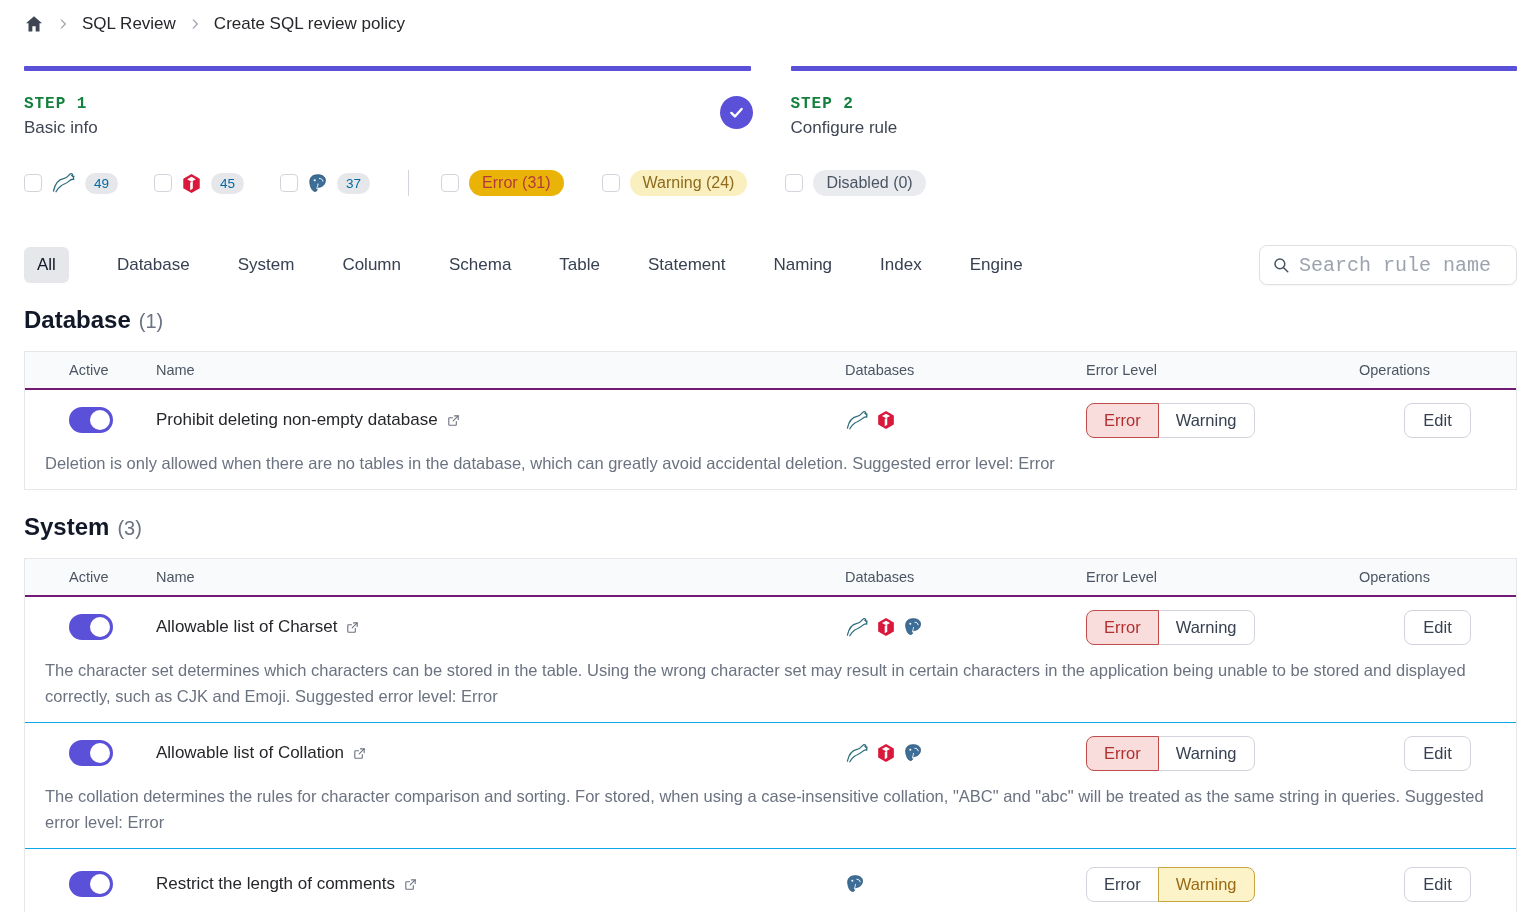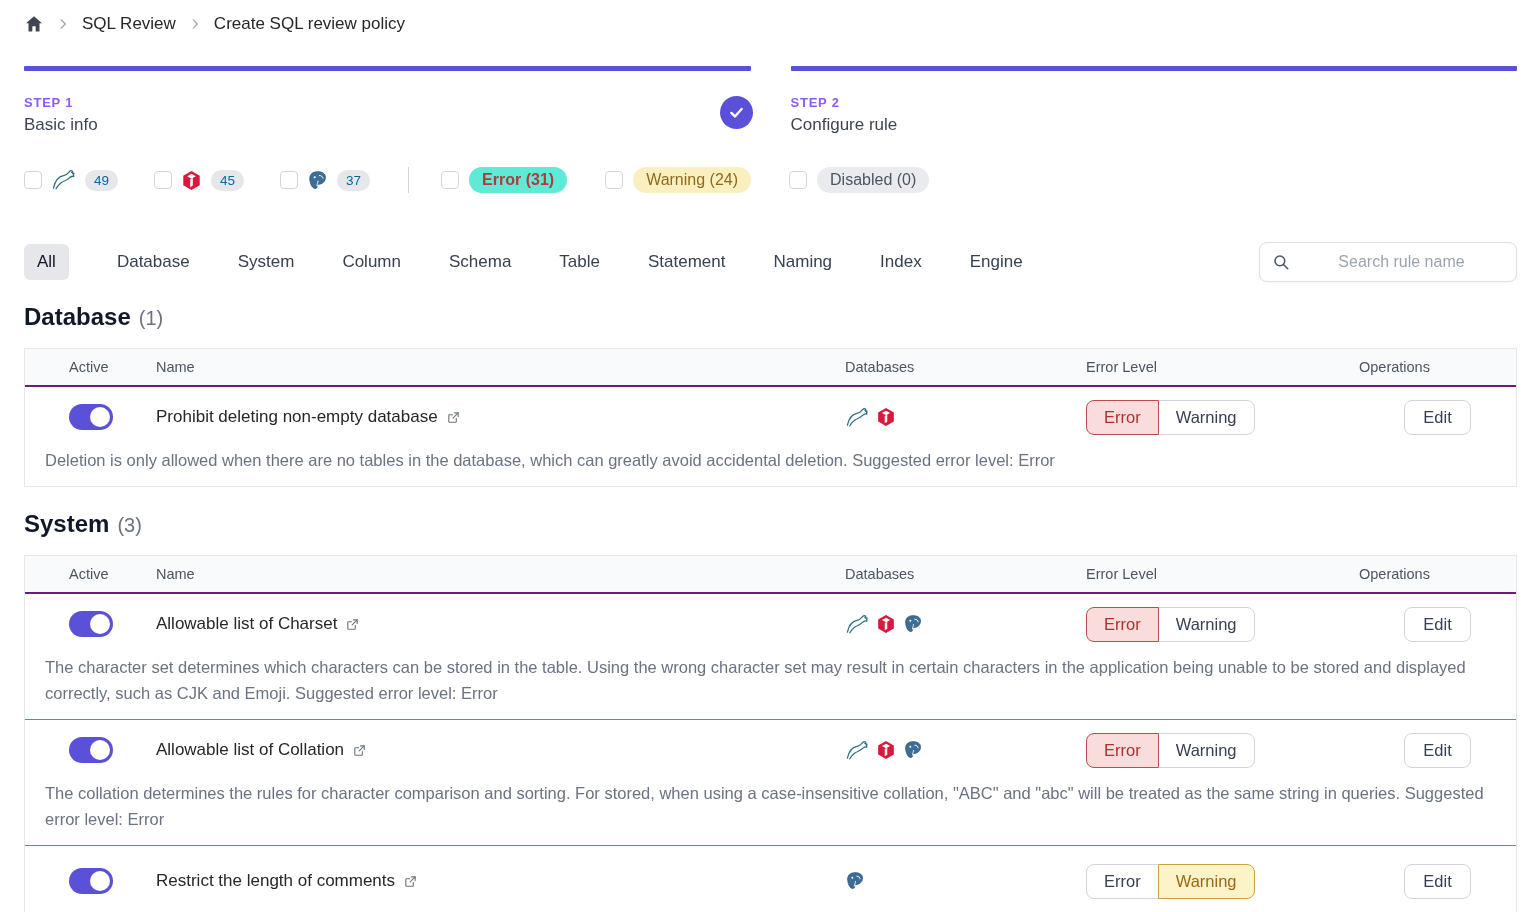--- a/index.html
+++ b/index.html
@@ -9,47 +9,47 @@
 
   
   .breadcrumb { display:flex; align-items:center; gap:12px; height:28px; }
   .breadcrumb .crumb { font-size:17px; color:#26272b; }
   .crumb-sep { display:flex; align-items:center; }
 
   
   .steps { display:flex; gap:40px; margin-top:28px; }
   .step { flex:1; position:relative; }
   .step-bar { height:5px; background:#5b51d8; border-radius:1px; }
-  .step-label { margin-top:24px; font-size:13px; font-weight:700; letter-spacing:.06em; color:#8b5cf6; }
+  .step-label { margin-top:24px; font-size:16px; font-weight:700; letter-spacing:.06em; color:#15803d;font-family:Liberation Mono, monospace; }
   .step-title { margin-top:5px; font-size:17px; color:#3f4553; }
   .step-check { position:absolute; right:-2px; top:30px; width:33px; height:33px; border-radius:50%;
                 background:#5b51d8; display:flex; align-items:center; justify-content:center; }
 
   
   .filters { display:flex; align-items:center; margin-top:28px; height:34px; gap:14px; }
   .checkbox { width:18px; height:18px; border:1.5px solid #d1d5db; border-radius:4px; background:#fff; flex:0 0 auto; }
   .engine-filter { display:flex; align-items:center; gap:9px; margin-right:22px; }
   .count-badge { background:#e5e7eb; color:#0369a1; font-size:13.5px; border-radius:11px;
                  padding:3px 9px; min-width:31px; text-align:center; }
   .v-divider { width:1px; height:26px; background:#d1d5db; margin:0 18px 0 2px; }
   .level-filter { display:flex; align-items:center; gap:10px; margin-right:24px; }
   .pill { font-size:16px; border-radius:15px; padding:4px 13px; }
-  .pill-error   { background:#5eead4; color:#b23a3e;font-weight:bold; }
+  .pill-error   { background:#eab308; color:#b23a3e; }
   .pill-warning { background:#faf0bf; color:#8f6a1d; }
   .pill-disabled{ background:#e9ebef; color:#4b5563; }
 
   
   .tabs-row { display:flex; align-items:center; justify-content:space-between; margin-top:45px; }
   .tabs { display:flex; align-items:center; gap:48px; }
   .tab { font-size:17px; color:#374151; cursor:pointer; white-space:nowrap; }
   .tab.active { background:#e5e7eb; color:#111827; border-radius:6px; padding:8px 13px; }
   .search-box { width:258px; height:40px; border:1px solid #dde0e4; border-radius:8px; background:#fff;
                 display:flex; align-items:center; padding:0 12px; gap:9px; box-shadow:0 1px 2px rgba(0,0,0,.04); }
-  .search-box input { border:none; outline:none; font-size:16px; width:100%;
-                      font-family:Liberation Sans, sans-serif; color:#374151;text-align:center; }
+  .search-box input { border:none; outline:none; font-size:20px; width:100%;
+                      font-family:Liberation Mono, monospace; color:#374151; }
   .search-box input::placeholder { color:#9ca3af; }
 
   
   .section-heading { margin-top:21px; display:flex; align-items:baseline; gap:8px; }
   .section-title { font-size:24px; font-weight:700; color:#111827; }
   .section-count { font-size:20px; color:#6b7280; }
 
   .rule-table { margin-top:17px; border:1px solid #e5e7eb; }
   .grid-row { display:grid; grid-template-columns:131px 1fr 241px 273px 157px; align-items:center; }
   .thead { background:#f9fafb; height:38px; color:#4b5563; font-size:14.5px; border-bottom:2px solid #701a75; }

